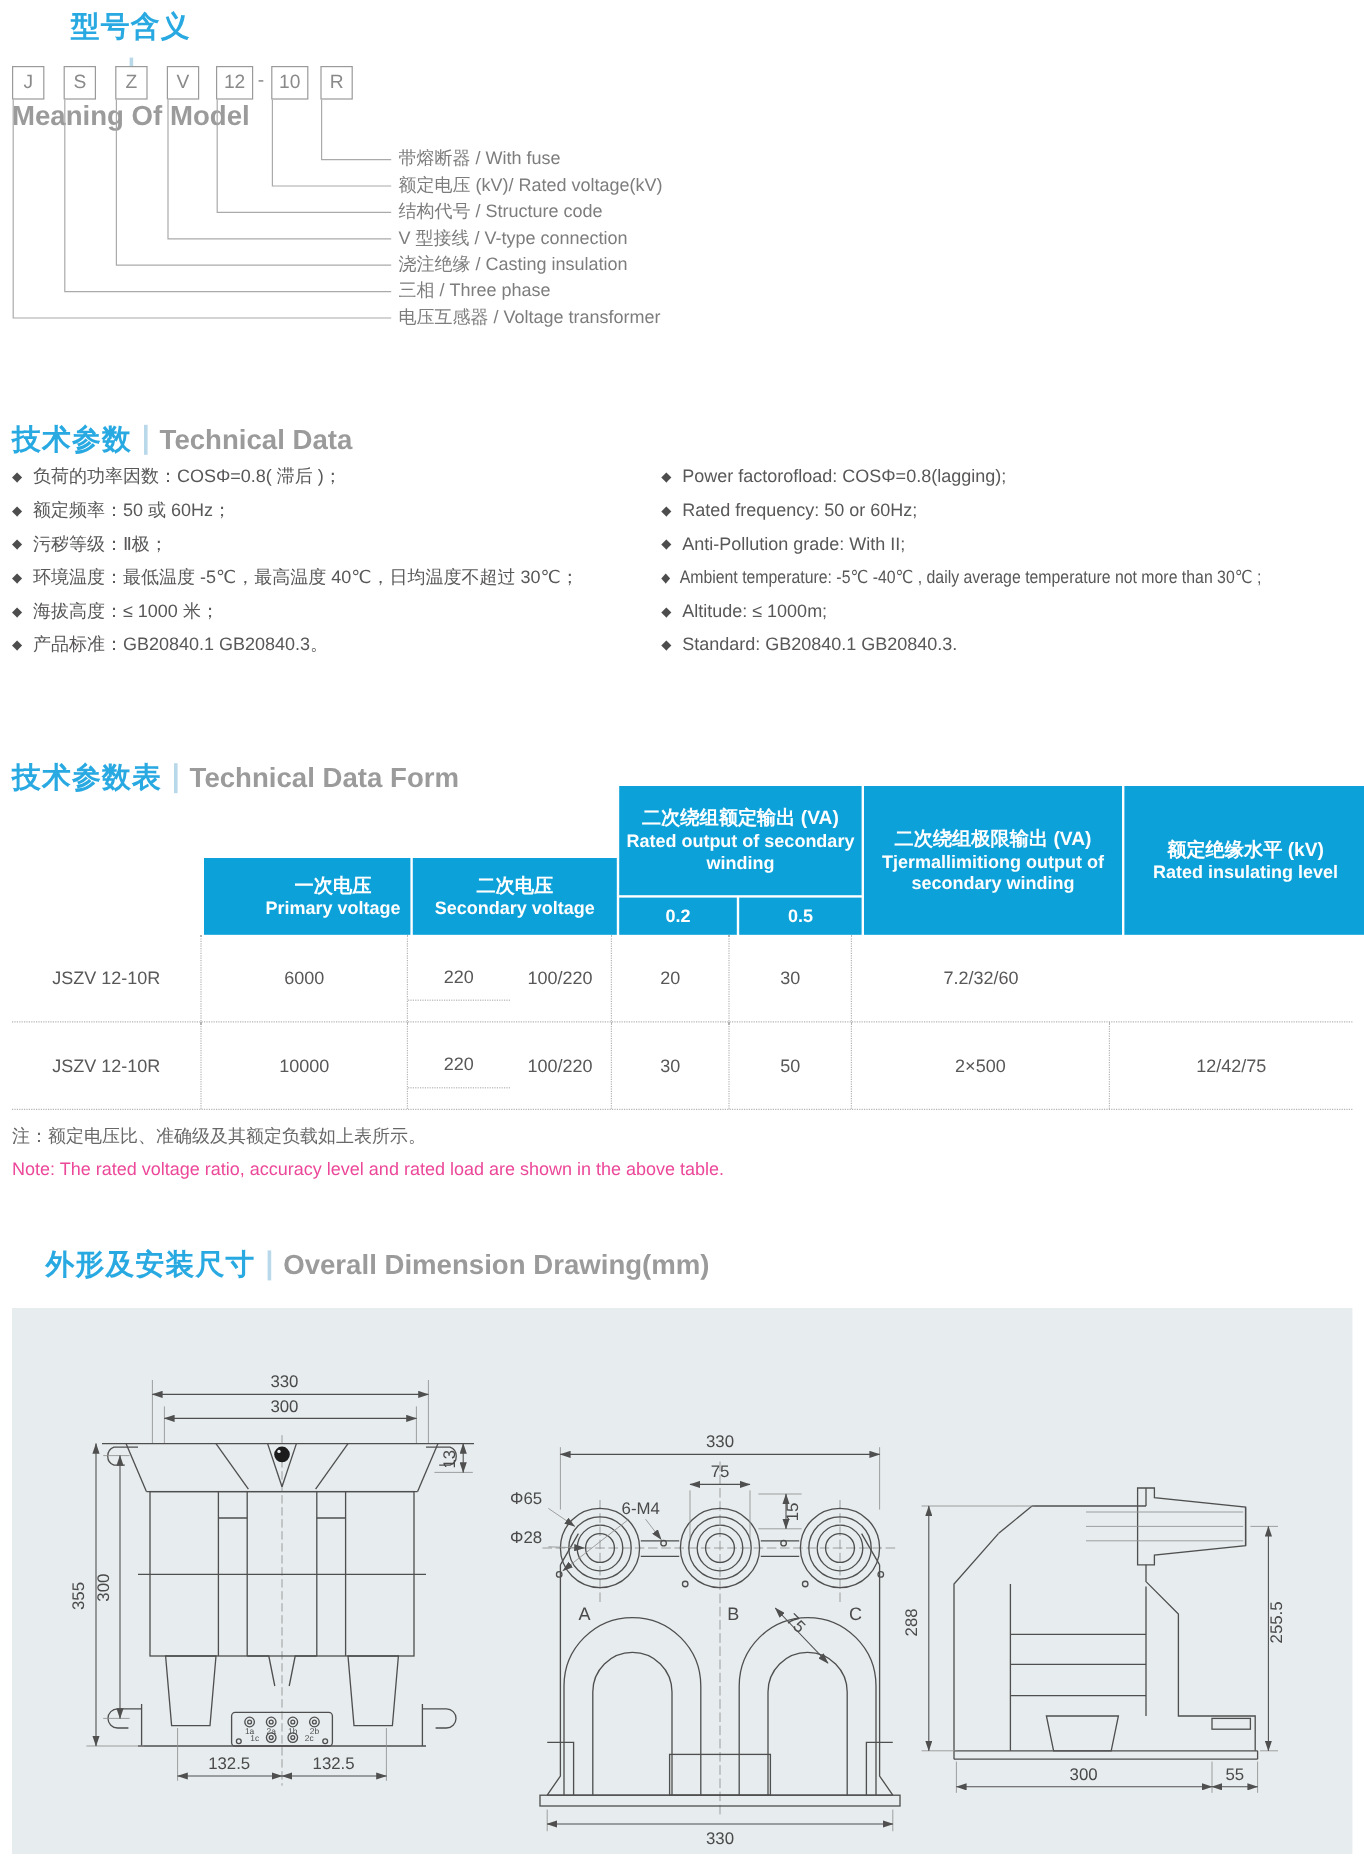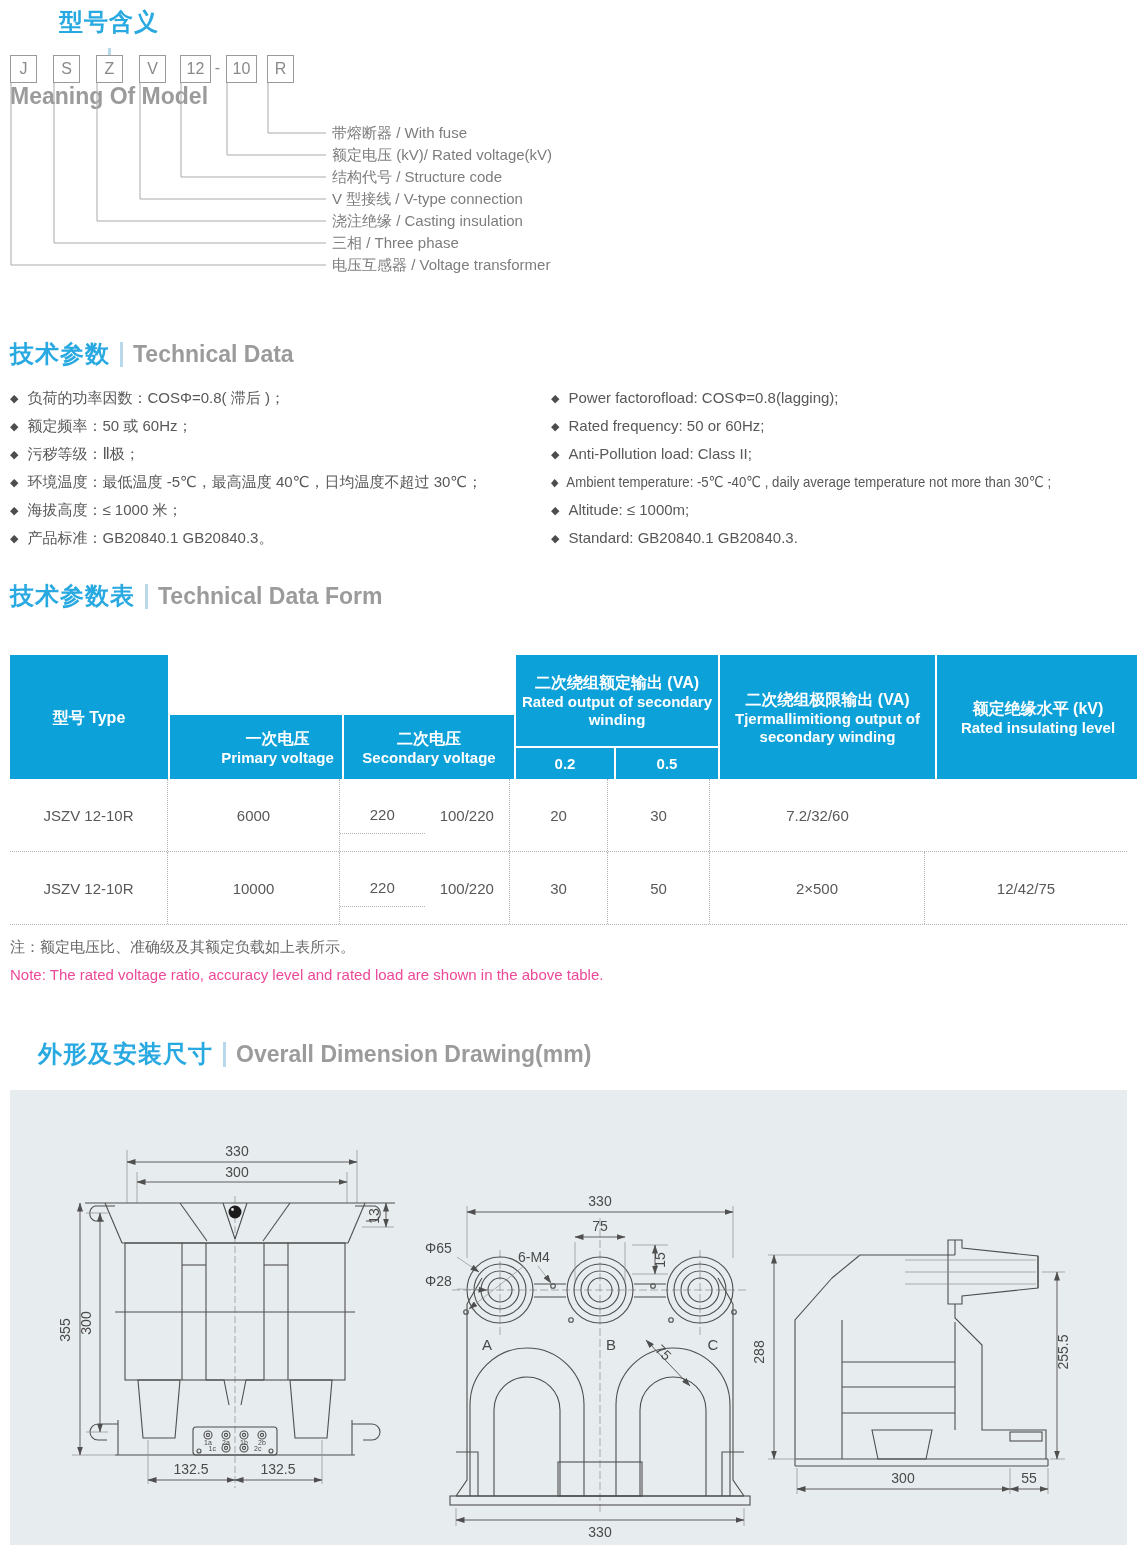--- a/index.html
+++ b/index.html
@@ -94,54 +94,51 @@
 
     <div class="mlabel" style="top:67px;">带熔断器 / With fuse</div>
     <div class="mlabel" style="top:89px;">额定电压 (kV)/ Rated voltage(kV)</div>
     <div class="mlabel" style="top:111px;">结构代号 / Structure code</div>
     <div class="mlabel" style="top:133px;">V 型接线 / V-type connection</div>
     <div class="mlabel" style="top:155px;">浇注绝缘 / Casting insulation</div>
     <div class="mlabel" style="top:177px;">三相 / Three phase</div>
     <div class="mlabel" style="top:199px;">电压互感器 / Voltage transformer</div>
   </div>
 
-  <div class="sec-title" style="top:338px;">
+  <div class="sec-title" style="top:350px;">
     <span class="zh">技术参数</span>
     <span class="bar"></span>
     <span class="en">Technical Data</span>
   </div>
 
   <ul class="bullets zh">
     <li><span class="dia">◆</span><span>负荷的功率因数：COSΦ=0.8( 滞后 )；</span></li>
     <li><span class="dia">◆</span><span>额定频率：50 或 60Hz；</span></li>
     <li><span class="dia">◆</span><span>污秽等级：Ⅱ极；</span></li>
     <li><span class="dia">◆</span><span>环境温度：最低温度 -5℃，最高温度 40℃，日均温度不超过 30℃；</span></li>
     <li><span class="dia">◆</span><span>海拔高度：≤ 1000 米；</span></li>
     <li><span class="dia">◆</span><span>产品标准：GB20840.1  GB20840.3。</span></li>
   </ul>
   <ul class="bullets en">
     <li><span class="dia">◆</span><span>Power factorofload: COSΦ=0.8(lagging);</span></li>
     <li><span class="dia">◆</span><span>Rated frequency: 50 or 60Hz;</span></li>
-    <li><span class="dia">◆</span><span>Anti-Pollution load: Class II;</span></li>
+    <li><span class="dia">◆</span><span>Anti-Pollution grade: With II;</span></li>
     <li><span class="dia">◆</span><span>Ambient temperature: -5℃ -40℃ , daily average temperature not more than 30℃ ;</span></li>
     <li><span class="dia">◆</span><span>Altitude: ≤ 1000m;</span></li>
     <li><span class="dia">◆</span><span>Standard: GB20840.1  GB20840.3.</span></li>
   </ul>
 
-  <div class="sec-title" style="top:580px;align-items:center;">
+  <div class="sec-title" style="top:632px;align-items:center;">
     <span class="zh">技术参数表</span>
     <span class="bar"></span>
     <span class="en">Technical Data Form</span>
   </div>
 
   <div class="ttable">
     <div class="thead">
-      <div class="hc" style="grid-area:1/1/4/2;">
-        <span class="czh">型号 Type</span>
-      </div>
       <div class="hc" style="grid-area:2/2/4/3;padding-left:43px;">
         <span class="czh">一次电压</span>
         <span class="cen">Primary voltage</span>
       </div>
       <div class="hc" style="grid-area:1/4/3/6;">
         <span class="czh">二次绕组额定输出 (VA)</span>
         <span class="cen">Rated output of secondary winding</span>
       </div>
       <div class="hc" style="grid-area:2/3/4/4;">
         <span class="czh">二次电压</span>

